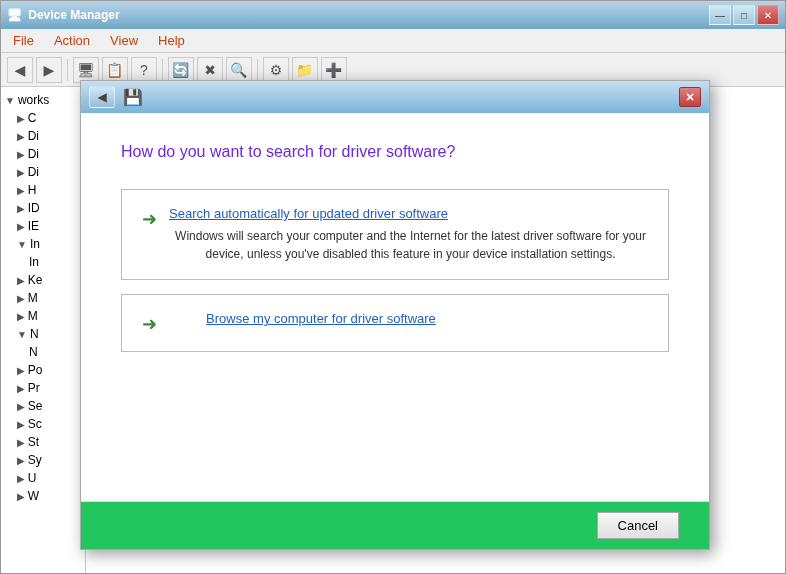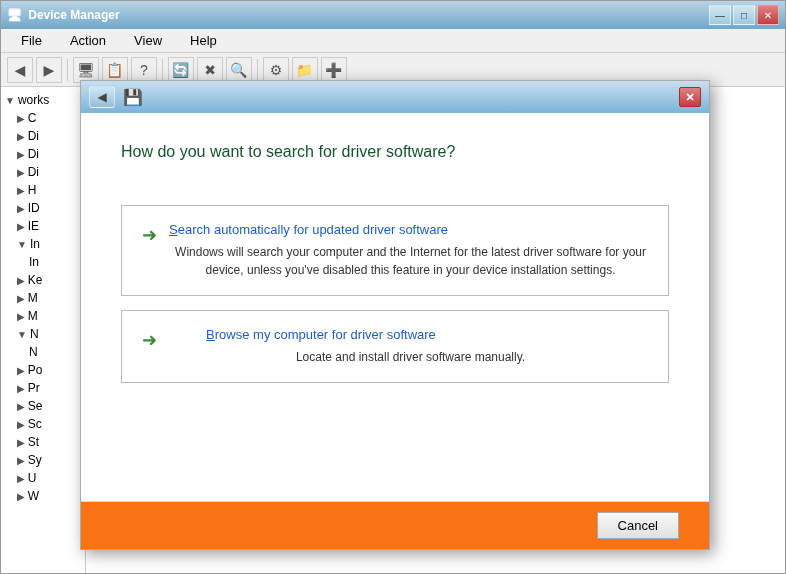--- a/index.html
+++ b/index.html
@@ -74,22 +74,21 @@
       gap: 8px;
       border-bottom: 1px solid #ccc;
       height: 24px;
       align-items: center;
     }
 
     .menu-item {
       padding: 2px 6px;
       cursor: pointer;
       font-size: 13px;
-      color: #000000;
-      margin-left: 8px;
+      color: #c2410c;
     }
 
     
     .toolbar {
       background: #f0f0f0;
       padding: 3px 6px;
       display: flex;
       gap: 3px;
       border-bottom: 1px solid #ccc;
       height: 34px;
@@ -224,22 +223,22 @@
     .dialog-body {
       flex: 1;
       padding: 30px 40px 20px 40px;
       background: white;
       display: flex;
       flex-direction: column;
     }
 
     .dialog-question {
       font-size: 16px;
-      color: #14532d;
-      margin-bottom: 44px;
+      color: #6d28d9;
+      margin-bottom: 28px;
       font-weight: normal;
     }
 
     .option-box {
       border: 1px solid #bbb;
       padding: 16px 16px 16px 20px;
       margin-bottom: 14px;
       cursor: pointer;
       display: flex;
       align-items: flex-start;
@@ -254,36 +253,37 @@
       margin-top: 2px;
     }
 
     .option-content {
       flex: 1;
     }
 
     .option-title {
       color: #1f5fbf;
       font-size: 13px;
+      text-decoration: underline;
       margin-bottom: 6px;
       cursor: pointer;
     }
 
     .option-desc {
       color: #333;
       font-size: 12px;
       line-height: 1.5;
       text-align: center;
     }
 
     .dialog-footer {
       padding: 10px 30px;
       display: flex;
       justify-content: flex-end;
-      background: #f97316;
+      background: #22c55e;
       border-top: 1px solid #ddd;
       flex-shrink: 0;
     }
 
     .cancel-btn {
       padding: 5px 20px;
       background: linear-gradient(to bottom, #f8f8f8, #e0e0e0);
       border: 1px solid #aaa;
       cursor: pointer;
       font-size: 13px;
@@ -451,21 +451,20 @@
       <div class="option-content">
         <div class="option-title" style="color: rgb(31, 95, 191); font-size: 13px;"><u>S</u>earch automatically for updated driver software</div>
         <div class="option-desc">Windows will search your computer and the Internet for the latest driver software for your device, unless you've disabled this feature in your device installation settings.</div>
       </div>
     </div>
 
     <div class="option-box">
       <span class="option-arrow">➜</span>
       <div class="option-content">
         <div class="option-title" style="color: rgb(31, 95, 191); font-size: 13px; margin-left: 37px;"><u>B</u>rowse my computer for driver software</div>
-        <div class="option-desc">Locate and install driver software manually.</div>
       </div>
     </div>
   </div>
 
   <div class="dialog-footer">
     <button class="cancel-btn">Cancel</button>
   </div>
 </div>
 
 </body></html>

